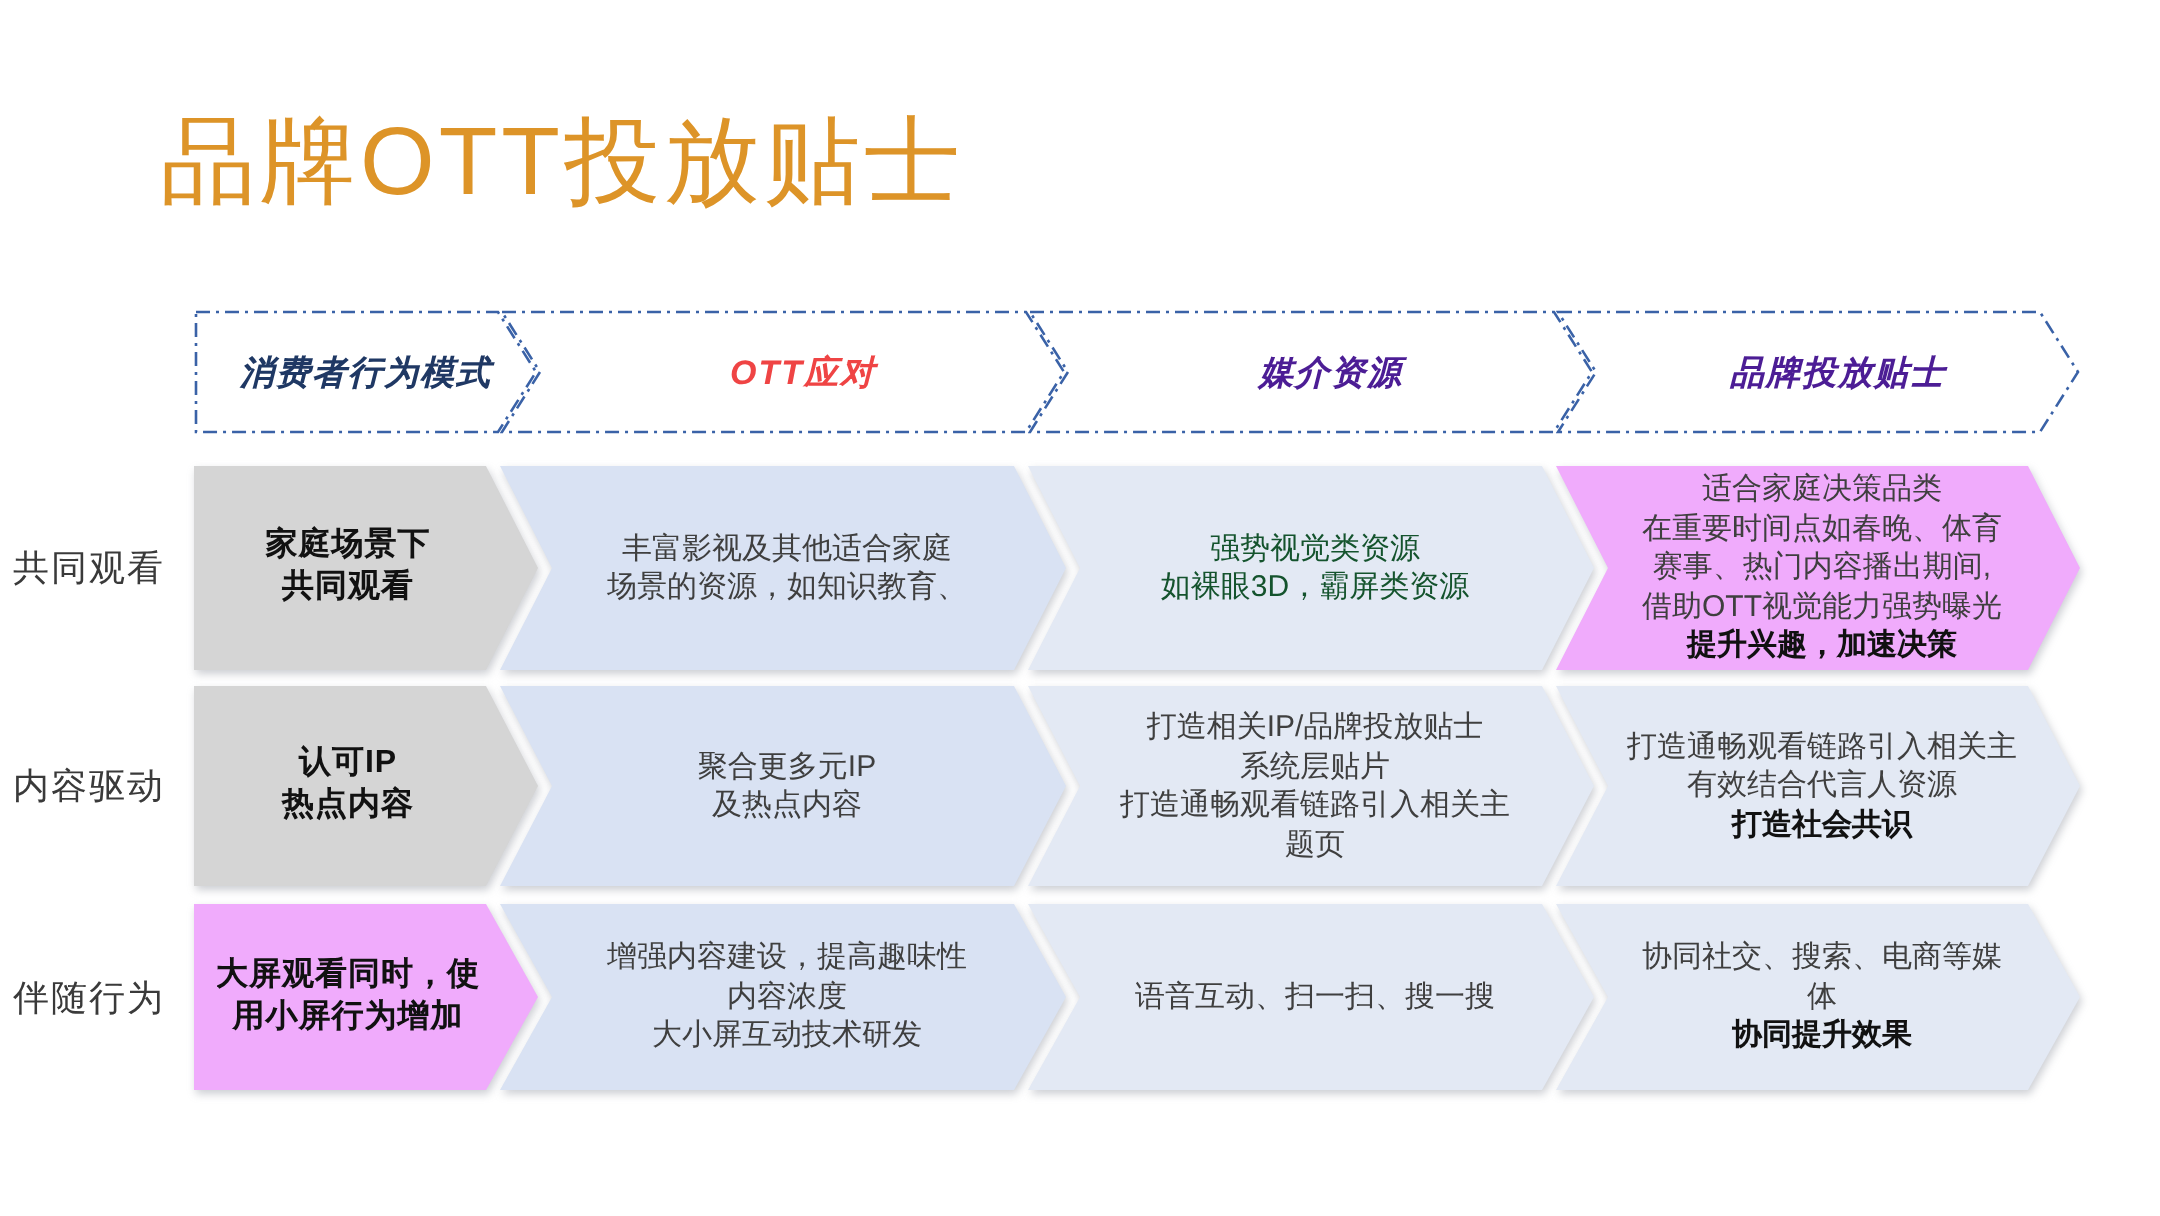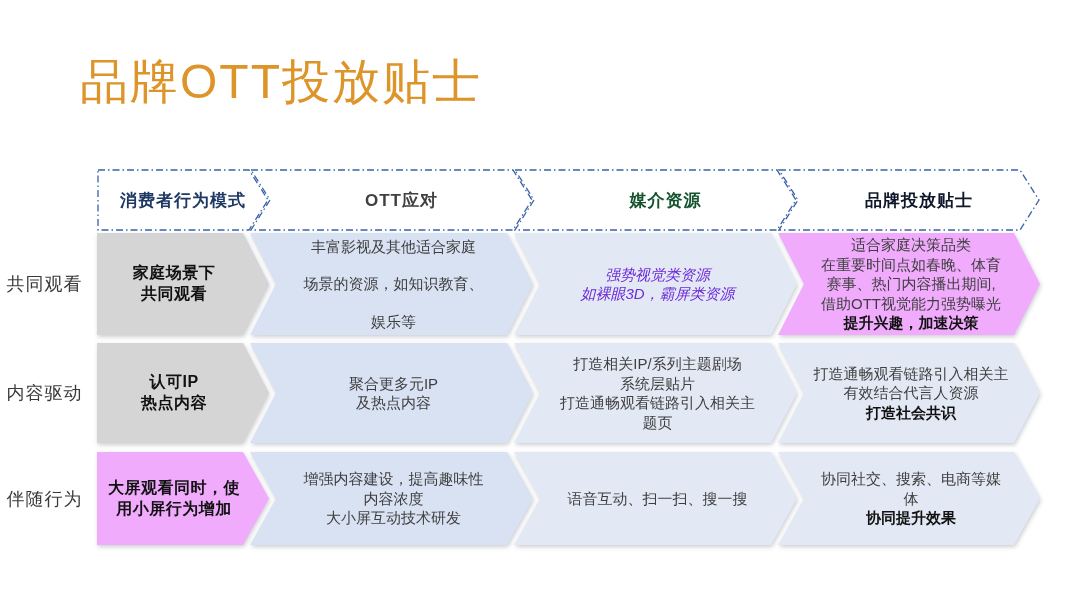--- a/index.html
+++ b/index.html
@@ -4,21 +4,21 @@
 <style>
   html,body{margin:0;padding:0;background:#fff;}
   .page{
     position:relative;width:1080px;height:608px;background:#ffffff;overflow:hidden;
     font-family:"Liberation Sans","DejaVu Sans",sans-serif;
   }
   .title{
     position:absolute;left:80px;top:50px;height:64px;line-height:64px;
     font-size:48px;font-weight:400;letter-spacing:2px;white-space:nowrap;
   }
-  .header-row{position:absolute;left:0;top:169px;display:flex;height:62px;}
+  .header-row{position:absolute;left:0;top:155px;display:flex;height:62px;font-style:italic;}
   .spacer{width:97px;flex:none;}
   .hcell{position:relative;flex:none;height:62px;}
   .hcell svg{position:absolute;left:0;top:0;display:block;}
   .htext{
     position:absolute;left:0;top:0;right:0;bottom:0;
     display:flex;align-items:center;justify-content:center;
     font-weight:700;font-size:17px;letter-spacing:1px;
   }
   .rows{position:absolute;left:0;top:233px;width:1080px;}
   .mrow{display:flex;align-items:stretch;}
@@ -48,58 +48,57 @@
   <div class="hcell" style="width: 172px; margin-left: 0px;">
         <svg width="172" height="62" viewBox="0 0 172 62">
           <polygon points="1,1 152,1 171,31 152,61 1,61" fill="none" stroke="#3A62A7" stroke-width="1.3" stroke-dasharray="7 3 1.5 3"></polygon>
         </svg>
         <span class="htext" style="color: rgb(31, 56, 100);">消费者行为模式</span>
       </div>
       <div class="hcell" style="width: 283px; margin-left: -19px;">
         <svg width="283" height="62" viewBox="0 0 283 62">
           <polygon points="1,1 263,1 282,31 263,61 1,61 20,31" fill="none" stroke="#3A62A7" stroke-width="1.3" stroke-dasharray="7 3 1.5 3"></polygon>
         </svg>
-        <span class="htext" style="color: #404040; padding-left: 20px;">OTT应对</span>
+        <span class="htext" style="color: #ef4444; padding-left: 20px;">OTT应对</span>
       </div>
       <div class="hcell" style="width: 283px; margin-left: -19px;">
         <svg width="283" height="62" viewBox="0 0 283 62">
           <polygon points="1,1 263,1 282,31 263,61 1,61 20,31" fill="none" stroke="#3A62A7" stroke-width="1.3" stroke-dasharray="7 3 1.5 3"></polygon>
         </svg>
-        <span class="htext" style="color: #14532d; padding-left: 20px;">媒介资源</span>
+        <span class="htext" style="color: #4c1d95; padding-left: 20px;">媒介资源</span>
       </div>
       <div class="hcell" style="width: 262px; margin-left: -19px;">
         <svg width="262" height="62" viewBox="0 0 262 62">
           <polygon points="1,1 242,1 261,31 242,61 1,61 20,31" fill="none" stroke="#3A62A7" stroke-width="1.3" stroke-dasharray="7 3 1.5 3"></polygon>
         </svg>
-        <span class="htext" style="color: #0f172a; padding-left: 20px;">品牌投放贴士</span>
+        <span class="htext" style="color: #4c1d95; padding-left: 20px;">品牌投放贴士</span>
       </div>
     </div>
   <div class="rows">
       <div class="mrow" style="height: 102px; margin-bottom: 8px;">
         <div class="rlabel">共同观看</div>
         <div class="cellwrap" style="width: 172px; margin-left: 0px;">
           <div class="cell cell-first" style="background: rgb(213, 213, 213);">
             <div class="celltext">
               <div class="line-bold">家庭场景下</div>
               <div class="line-bold">共同观看</div>
             </div>
           </div>
         </div>
         <div class="cellwrap" style="width: 283px; margin-left: -19px;">
           <div class="cell cell-next" style="background: rgb(217, 226, 243);">
-            <div class="celltext" style="color: rgb(63, 63, 63); gap: 18px;">
+            <div class="celltext" style="color: rgb(63, 63, 63);">
               <div>丰富影视及其他适合家庭</div>
               <div>场景的资源，如知识教育、</div>
-              <div>娱乐等</div>
             </div>
           </div>
         </div>
         <div class="cellwrap" style="width: 283px; margin-left: -19px;">
           <div class="cell cell-next" style="background: rgb(227, 233, 244);">
-            <div class="celltext" style="color: #6d28d9; font-style: italic;">
+            <div class="celltext" style="color: #14532d;">
               <div>强势视觉类资源</div>
               <div>如裸眼3D，霸屏类资源</div>
             </div>
           </div>
         </div>
         <div class="cellwrap" style="width: 262px; margin-left: -19px;">
           <div class="cell cell-next" style="background: #f0abfc;">
             <div class="celltext" style="color: rgb(63, 63, 63);">
               <div>适合家庭决策品类</div>
               <div>在重要时间点如春晚、体育</div>
@@ -124,21 +123,21 @@
           <div class="cell cell-next" style="background: rgb(217, 226, 243);">
             <div class="celltext" style="color: rgb(63, 63, 63);">
               <div>聚合更多元IP</div>
               <div>及热点内容</div>
             </div>
           </div>
         </div>
         <div class="cellwrap" style="width: 283px; margin-left: -19px;">
           <div class="cell cell-next" style="background: rgb(227, 233, 244);">
             <div class="celltext" style="color: rgb(63, 63, 63);">
-              <div>打造相关IP/系列主题剧场</div>
+              <div>打造相关IP/品牌投放贴士</div>
               <div>系统层贴片</div>
               <div>打造通畅观看链路引入相关主</div>
               <div>题页</div>
             </div>
           </div>
         </div>
         <div class="cellwrap" style="width: 262px; margin-left: -19px;">
           <div class="cell cell-next" style="background: rgb(227, 233, 244);">
             <div class="celltext" style="color: rgb(63, 63, 63);">
               <div>打造通畅观看链路引入相关主</div>

